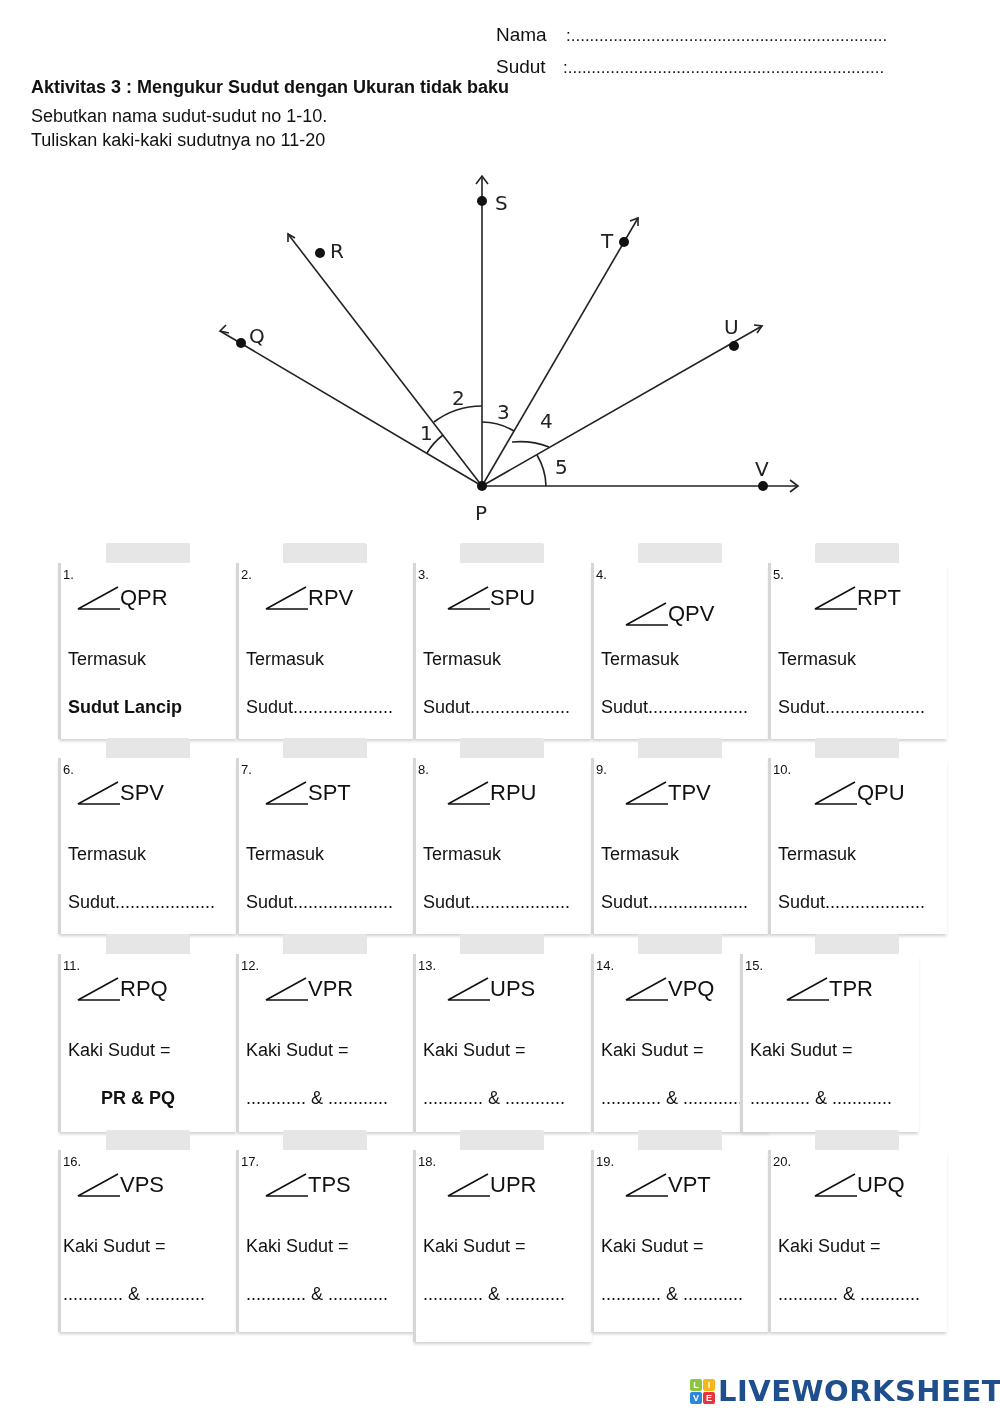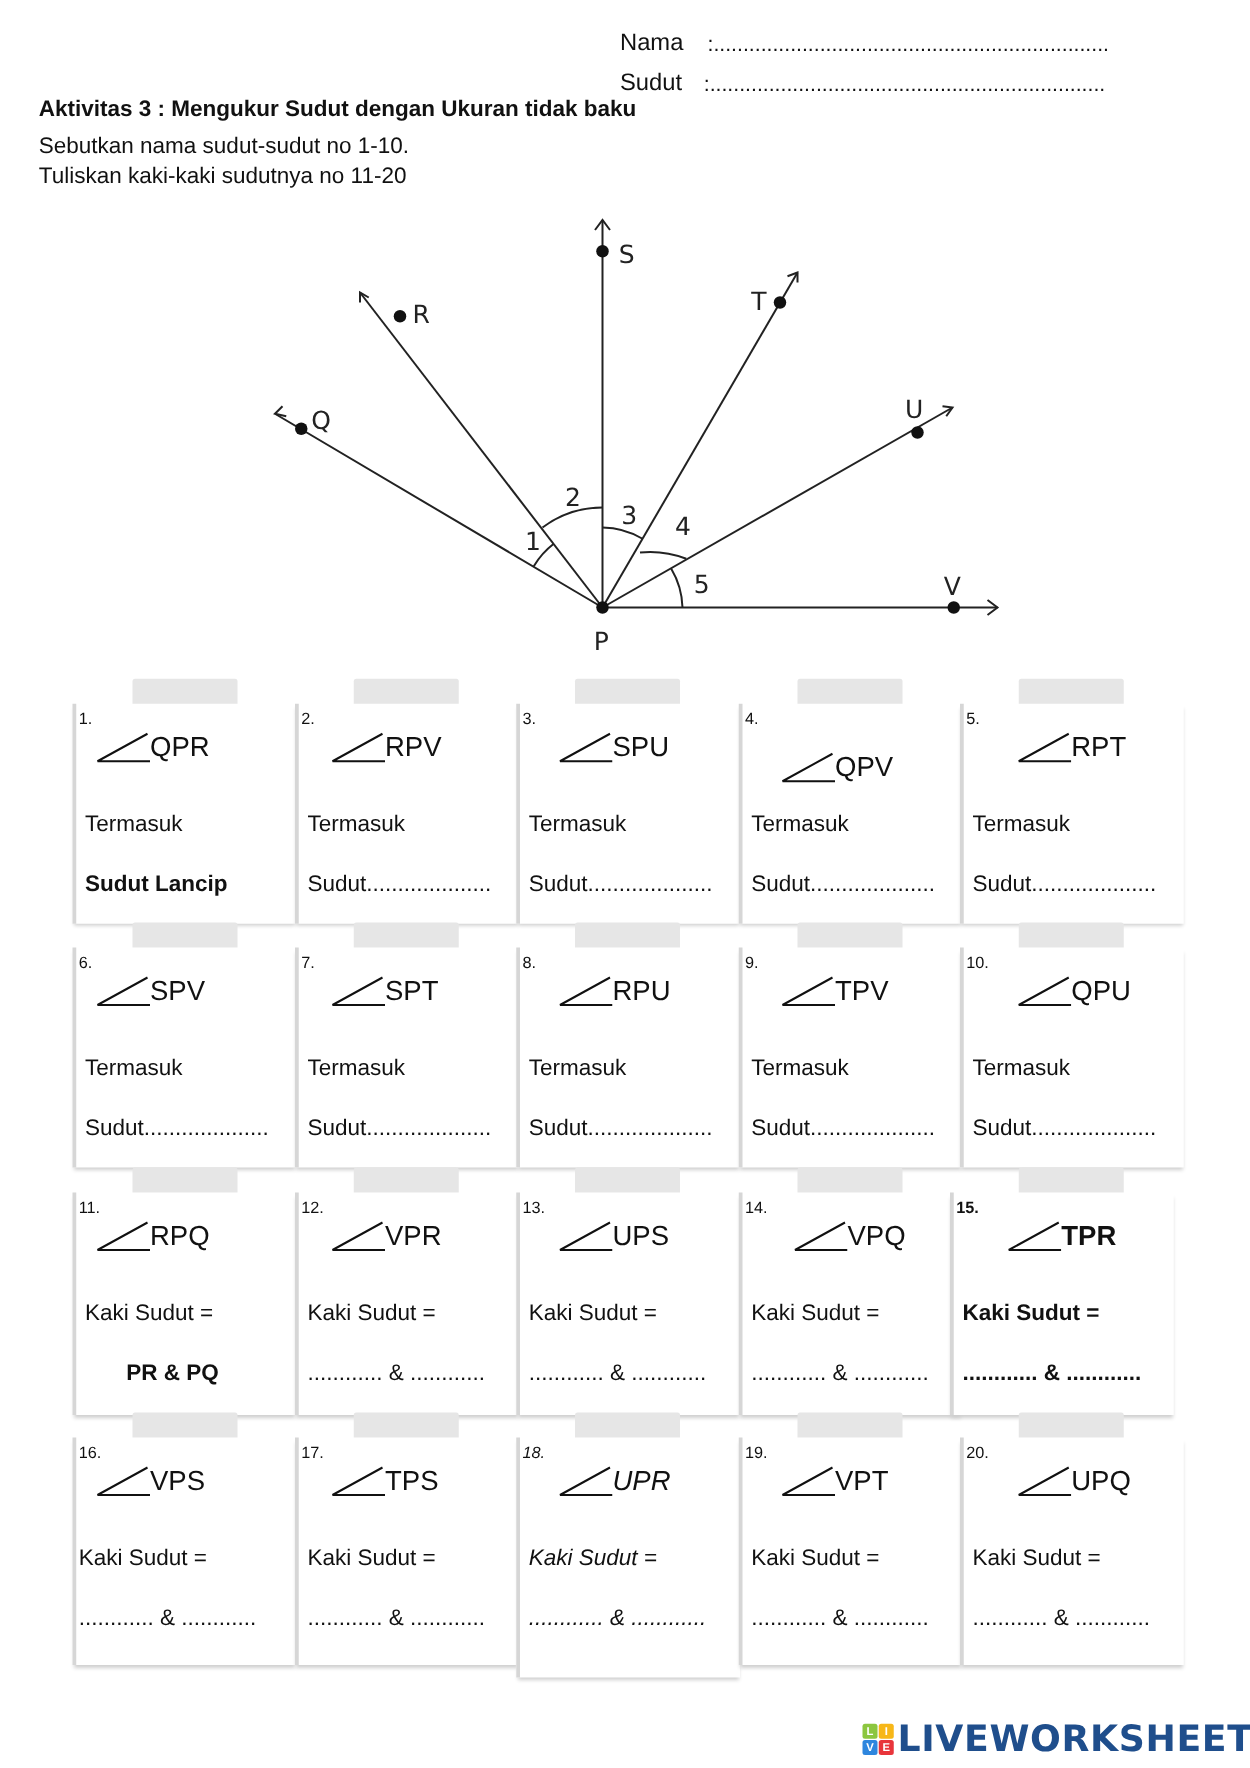--- a/index.html
+++ b/index.html
@@ -243,31 +243,31 @@
           <polyline points="42,2 2,24 44,24" fill="none" stroke="#111" stroke-width="1.6"></polyline>
         </svg>
         <span>UPS</span>
       </div>
       <div class="line1" style="left: 7px;">Kaki Sudut =</div>
       <div class="line2" style="left: 7px;">............ &amp; ............</div>
     </div>
     <div class="tape" style="left: 638px; top: 934px;"></div>
     <div class="card" style="left: 591px; top: 954px; height: 178px;">
       <div class="num">14.</div>
-      <div class="angle" style="left: 40px; align-items: flex-end;">
+      <div class="angle" style="left: 30px; align-items: flex-end;">
         <svg class="angle-icon" viewBox="0 0 44 26">
           <polyline points="42,2 2,24 44,24" fill="none" stroke="#111" stroke-width="1.6"></polyline>
         </svg>
         <span>VPQ</span>
       </div>
       <div class="line1" style="left: 7px;">Kaki Sudut =</div>
       <div class="line2" style="left: 7px;">............ &amp; ............</div>
     </div>
     <div class="tape" style="left: 815px; top: 934px;"></div>
-    <div class="card" style="left: 760px; top: 954px; height: 178px; font-weight: bold;">
+    <div class="card" style="left: 740px; top: 954px; height: 178px;">
       <div class="num">15.</div>
       <div class="angle" style="left: 42px;">
         <svg class="angle-icon" viewBox="0 0 44 26">
           <polyline points="42,2 2,24 44,24" fill="none" stroke="#111" stroke-width="1.6"></polyline>
         </svg>
         <span>TPR</span>
       </div>
       <div class="line1" style="left: 7px;">Kaki Sudut =</div>
       <div class="line2" style="left: 7px;">............ &amp; ............</div>
     </div>
@@ -289,21 +289,21 @@
       <div class="angle" style="left: 25px;">
         <svg class="angle-icon" viewBox="0 0 44 26">
           <polyline points="42,2 2,24 44,24" fill="none" stroke="#111" stroke-width="1.6"></polyline>
         </svg>
         <span>TPS</span>
       </div>
       <div class="line1" style="left: 7px;">Kaki Sudut =</div>
       <div class="line2" style="left: 7px;">............ &amp; ............</div>
     </div>
     <div class="tape" style="left: 460px; top: 1130px;"></div>
-    <div class="card" style="left: 413px; top: 1150px; height: 192px; font-style: italic;">
+    <div class="card" style="left: 413px; top: 1150px; height: 192px;">
       <div class="num">18.</div>
       <div class="angle" style="left: 30px;">
         <svg class="angle-icon" viewBox="0 0 44 26">
           <polyline points="42,2 2,24 44,24" fill="none" stroke="#111" stroke-width="1.6"></polyline>
         </svg>
         <span>UPR</span>
       </div>
       <div class="line1" style="left: 7px;">Kaki Sudut =</div>
       <div class="line2" style="left: 7px;">............ &amp; ............</div>
     </div>

